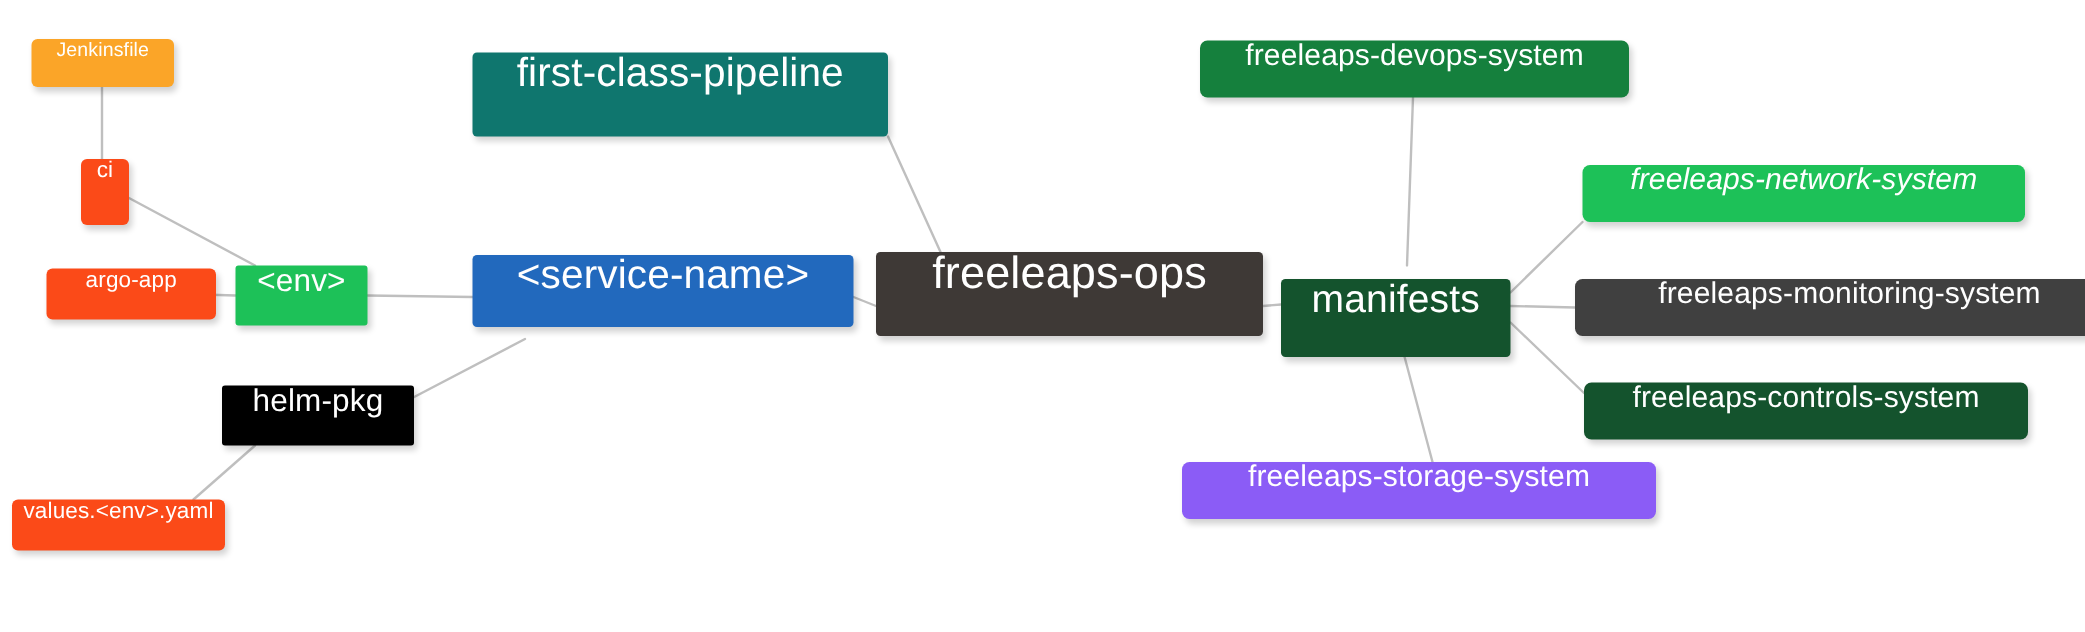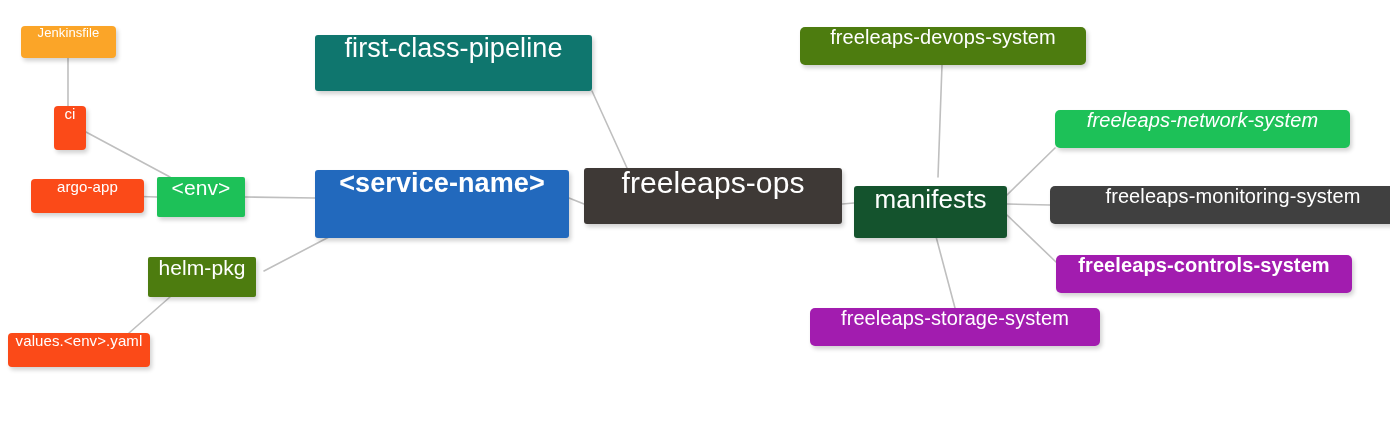--- a/index.html
+++ b/index.html
@@ -73,57 +73,57 @@
       <path d="M 1007 195 L 1055 148" fill="none" stroke="#bfbfbf" stroke-width="1.6" stroke-linecap="round"></path>
       <path d="M 1007 204 L 1050 205" fill="none" stroke="#bfbfbf" stroke-width="1.6" stroke-linecap="round"></path>
       <path d="M 1007 215 L 1056 262" fill="none" stroke="#bfbfbf" stroke-width="1.6" stroke-linecap="round"></path>
       <path d="M 934 229 L 955 308" fill="none" stroke="#bfbfbf" stroke-width="1.6" stroke-linecap="round"></path>
     </svg>
 
   <div id="node-layer">
       <div class="node n-root" style="left: 584px; top: 168px; width: 258px; height: 56px; background: rgb(62, 57, 54);">
         <span class="node-label">freeleaps-ops</span>
       </div>
-      <div class="node n-l1" style="left: 315px; top: 170px; width: 254px; height: 68px; background: rgb(34, 105, 189); font-weight: bold;">
+      <div class="node n-l1" style="left: 315px; top: 170px; width: 254px; height: 48px; background: rgb(34, 105, 189);">
         <span class="node-label">&lt;service-name&gt;</span>
       </div>
       <div class="node n-l1sm" style="left: 854px; top: 186px; width: 153px; height: 52px; background: #14532d;">
         <span class="node-label">manifests</span>
       </div>
       <div class="node n-l1" style="left: 315px; top: 35px; width: 277px; height: 56px; background: #0f766e;">
         <span class="node-label">first-class-pipeline</span>
       </div>
       <div class="node n-l2" style="left: 157px; top: 177px; width: 88px; height: 40px; background: rgb(29, 193, 88);">
         <span class="node-label">&lt;env&gt;</span>
       </div>
-      <div class="node n-l2" style="left: 148px; top: 257px; width: 108px; height: 40px; background: #4d7c0f;">
+      <div class="node n-l2" style="left: 148px; top: 257px; width: 128px; height: 40px; background: #000000;">
         <span class="node-label">helm-pkg</span>
       </div>
       <div class="node n-l3" style="left: 54px; top: 106px; width: 32px; height: 44px; background: rgb(251, 74, 24);">
         <span class="node-label">ci</span>
       </div>
       <div class="node n-l3xs" style="left: 21px; top: 26px; width: 95px; height: 32px; background: rgb(251, 165, 40);">
         <span class="node-label">Jenkinsfile</span>
       </div>
       <div class="node n-l3" style="left: 31px; top: 179px; width: 113px; height: 34px; background: rgb(251, 74, 24);">
         <span class="node-label">argo-app</span>
       </div>
       <div class="node n-l3" style="left: 8px; top: 333px; width: 142px; height: 34px; background: rgb(251, 74, 24);">
         <span class="node-label">values.&lt;env&gt;.yaml</span>
       </div>
-      <div class="node n-l2sm" style="left: 800px; top: 27px; width: 286px; height: 38px; background: #4d7c0f;">
+      <div class="node n-l2sm" style="left: 800px; top: 27px; width: 286px; height: 38px; background: #15803d;">
         <span class="node-label">freeleaps-devops-system</span>
       </div>
       <div class="node n-l2sm" style="left: 1055px; top: 110px; width: 295px; height: 38px; background: rgb(29, 193, 88); font-style: italic;">
         <span class="node-label">freeleaps-network-system</span>
       </div>
       <div class="node n-l2sm" style="left: 1050px; top: 186px; width: 366px; height: 38px; background: #404040;">
         <span class="node-label">freeleaps-monitoring-system</span>
       </div>
-      <div class="node n-l2sm" style="left: 1056px; top: 255px; width: 296px; height: 38px; background: #a21caf; font-weight: bold;">
+      <div class="node n-l2sm" style="left: 1056px; top: 255px; width: 296px; height: 38px; background: #14532d;">
         <span class="node-label">freeleaps-controls-system</span>
       </div>
-      <div class="node n-l2sm" style="left: 810px; top: 308px; width: 290px; height: 38px; background: #a21caf;">
+      <div class="node n-l2sm" style="left: 788px; top: 308px; width: 316px; height: 38px; background: #8b5cf6;">
         <span class="node-label">freeleaps-storage-system</span>
       </div>
     </div>
 
 </div>
 
 </body></html>

